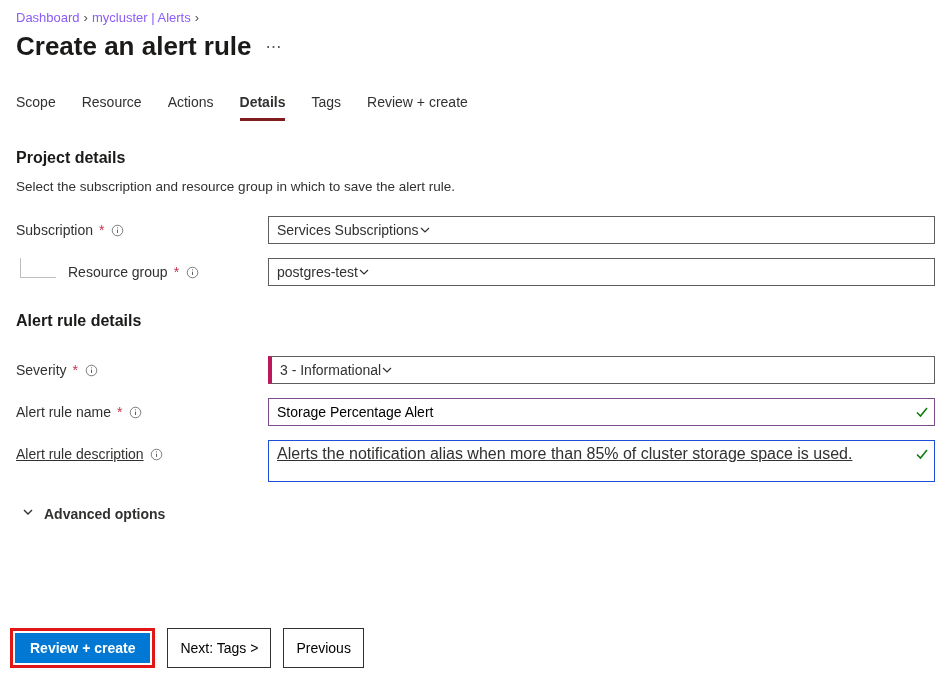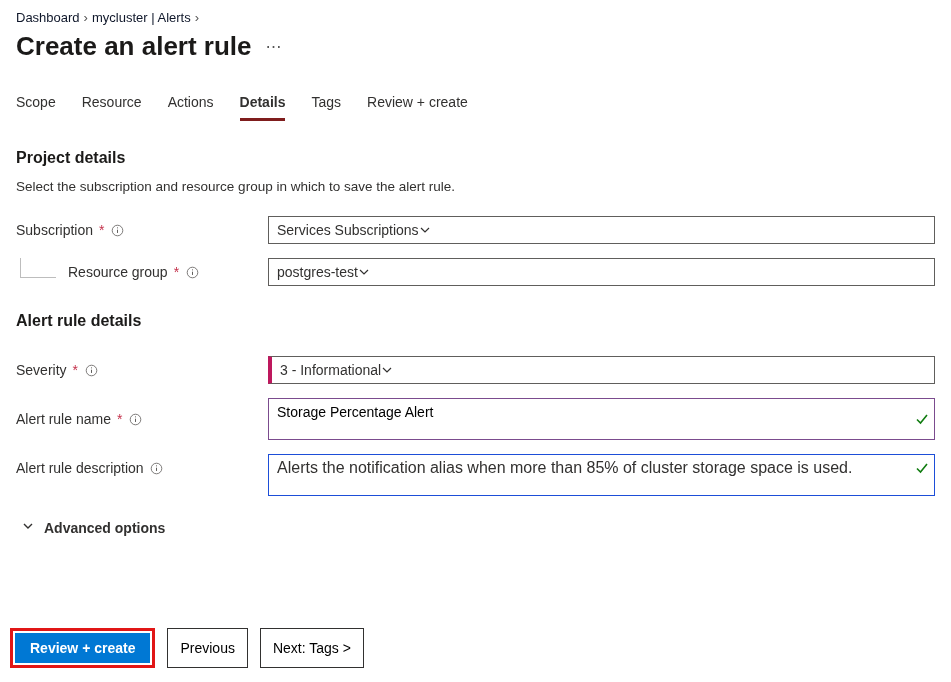--- a/index.html
+++ b/index.html
@@ -1,21 +1,21 @@
 <!DOCTYPE html>
 <html><head>
   <meta charset="utf-8">
   <style>
     * { margin:0; padding:0; box-sizing:border-box; font-family:"Segoe UI",Arial,sans-serif; }
     body { background:#fff; color:#323130; width:951px; height:682px; position:relative; }
 
     .content { padding:10px 16px 0 16px; }
 
     .breadcrumb { font-size:13px; display:flex; align-items:center; gap:4px; margin-bottom:6px; }
-    .breadcrumb a { color:#0f172a; text-decoration:none; }
+    .breadcrumb a { color:#8b5cf6; text-decoration:none; }
     .crumb-sep { color:#555; }
 
     .page-head { display:flex; align-items:center; gap:10px; margin-bottom:32px; }
     .page-title { font-size:26px; font-weight:600; color:#1b1a19; }
     .more-dots { color:#555; font-size:16px; letter-spacing:1px; padding:2px 4px; cursor:pointer; }
 
     .tabs { display:flex; gap:26px; font-size:14px; margin-bottom:28px; }
     .tab { color:#323130; padding:0 0 8px 0; cursor:pointer; }
     .tab.active { font-weight:600; border-bottom:3px solid #7f1d1d; }
 
@@ -27,21 +27,21 @@
     .required { color:#c4314b; }
     .info-icon { display:inline-flex; width:14px; height:14px; align-items:center; justify-content:center; }
     .info-icon svg { width:13px; height:13px; }
 
     .field-col { flex:1; }
 
     .dropdown { display:flex; align-items:center; border:1px solid #605e5c; padding:5px 8px; font-size:14px; background:#fff; cursor:pointer; width:100%; }
     .dropdown.severity { border-left:4px solid #be185d; }
     .chev { width:12px; height:12px; flex-shrink:0; }
 
-    .text-input { width:100%; border:1px solid #7b4b8e; padding:5px 28px 19px 8px; font-size:14px; position:relative; }
+    .text-input { width:100%; border:1px solid #7b4b8e; padding:5px 28px 5px 8px; font-size:14px; position:relative; }
     .text-wrap { position:relative; width:100%; }
     .check-icon { position:absolute; right:6px; top:50%; transform:translateY(-50%); width:14px; height:14px; }
     .check-icon svg { width:14px; height:14px; }
 
     .textarea { width:100%; border:1px solid #1d4ed8; padding:4px 28px 18px 8px; font-size:16px; min-height:42px; }
 
     .indent-wrap { display:flex; }
     .indent-rule { width:36px; height:20px; border-left:1px solid #bdbdbd; border-bottom:1px solid #bdbdbd; margin-top:-8px; margin-left:4px; margin-right:6px; }
     .create-link { color:#0066b4; font-size:13px; margin-top:4px; display:inline-block; cursor:pointer; }
 
@@ -173,21 +173,21 @@
         <input class="text-input" value="Storage Percentage Alert" style="">
         <span class="check-icon">
           <svg viewBox="0 0 14 14" fill="none" stroke="#107c10" stroke-width="1.6">
               <polyline points="2,7.5 5.5,11 12,3"></polyline>
             </svg>
         </span>
       </div>
     </div>
   </div>
 
-  <div class="form-row" style="align-items:flex-start;">
+  <div class="form-row" style="align-items:flex-start;text-decoration:underline;">
     <div class="form-label-wrap" style="padding-top:6px;">
       <span>Alert rule description</span>
       <span class="info-icon">
         <svg viewBox="0 0 16 16" fill="none" stroke="#605e5c" stroke-width="1">
             <circle cx="8" cy="8" r="6.5"></circle>
             <line x1="8" y1="7" x2="8" y2="11" stroke-width="1.3"></line>
             <circle cx="8" cy="4.7" r="0.7" fill="#605e5c" stroke="none"></circle>
           </svg>
       </span>
     </div>
@@ -209,15 +209,15 @@
       </svg>
     <span>Advanced options</span>
   </div>
 
 </div>
 
 <div class="footer">
   <span class="highlight-box">
     <button class="btn btn-primary">Review + create</button>
   </span>
+  <button class="btn">Next: Tags &gt;</button>
   <button class="btn">Previous</button>
-  <button class="btn">Next: Tags &gt;</button>
 </div>
 
 </body></html>

